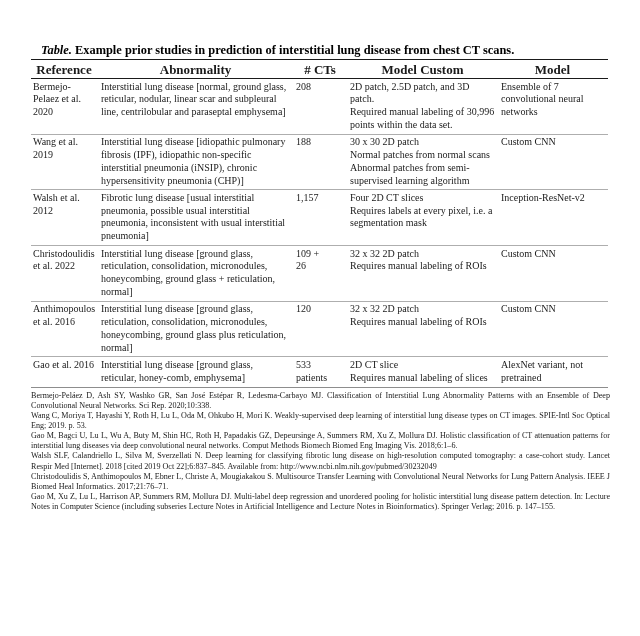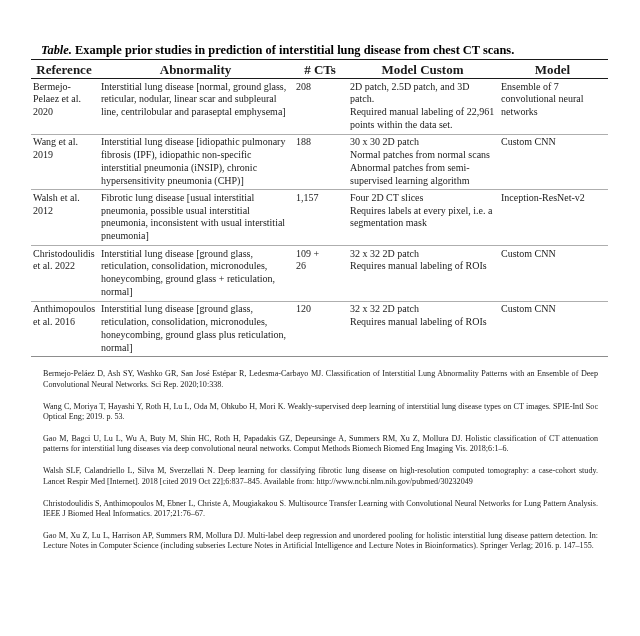--- a/index.html
+++ b/index.html
@@ -51,21 +51,21 @@
     line-height: 12.8px;
     padding: 1.5px 4px 2px 2px;
     border-bottom: 1px solid #aeaeae;
   }
   tbody tr:last-child td { border-bottom: none; }
   td[data-name="cell-num-cts"],
   td[data-name="cell-model-input"] { white-space: pre-line; }
 
   .footnotes { margin-top: 3px; width: 579px; }
   .footnotes p {
-    margin: 12px;
+    margin: 0;
     font-size: 8.1px;
     line-height: 10.15px;
     text-align: justify;
   }
 </style>
 </head>
 <body>
 
 <div class="page" data-name="document-page">
 
@@ -87,21 +87,21 @@
           <th data-name="column-header">Model Custom</th>
           <th data-name="column-header">Model</th>
         </tr>
     </thead>
     <tbody data-name="studies-table-body">
         <tr data-name="table-row">
           <td data-name="cell-reference">Bermejo-Pelaez et al. 2020</td>
           <td data-name="cell-abnormality">Interstitial lung disease [normal, ground glass, reticular, nodular, linear scar and subpleural line, centrilobular and paraseptal emphysema]</td>
           <td data-name="cell-num-cts">208</td>
           <td data-name="cell-model-input">2D patch, 2.5D patch, and 3D patch.
-Required manual labeling of 22,961 points within the data set.</td>
+Required manual labeling of 30,996 points within the data set.</td>
           <td data-name="cell-model">Ensemble of 7 convolutional neural networks</td>
         </tr>
         <tr data-name="table-row">
           <td data-name="cell-reference">Wang et al. 2019</td>
           <td data-name="cell-abnormality">Interstitial lung disease [idiopathic pulmonary fibrosis (IPF), idiopathic non-specific interstitial pneumonia (iNSIP), chronic hypersensitivity pneumonia (CHP)]</td>
           <td data-name="cell-num-cts">188</td>
           <td data-name="cell-model-input">30 x 30 2D patch
 Normal patches from normal scans
 Abnormal patches from semi-supervised learning algorithm</td>
           <td data-name="cell-model">Custom CNN</td>
@@ -124,25 +124,34 @@
           <td data-name="cell-model">Custom CNN</td>
         </tr>
         <tr data-name="table-row">
           <td data-name="cell-reference">Anthimopoulos et al. 2016</td>
           <td data-name="cell-abnormality">Interstitial lung disease [ground glass, reticulation, consolidation, micronodules, honeycombing, ground glass plus reticulation, normal]</td>
           <td data-name="cell-num-cts">120</td>
           <td data-name="cell-model-input">32 x 32 2D patch
 Requires manual labeling of ROIs</td>
           <td data-name="cell-model">Custom CNN</td>
         </tr>
+        <tr data-name="table-row">
+          <td data-name="cell-reference">Gao et al. 2016</td>
+          <td data-name="cell-abnormality">Interstitial lung disease [ground glass, reticular, honey-comb, emphysema]</td>
+          <td data-name="cell-num-cts">533
+patients</td>
+          <td data-name="cell-model-input">2D CT slice
+Requires manual labeling of slices</td>
+          <td data-name="cell-model">AlexNet variant, not pretrained</td>
+        </tr>
       </tbody>
   </table>
 
   <div class="footnotes" data-name="footnotes">
       <p data-name="footnote">Bermejo-Peláez D, Ash SY, Washko GR, San José Estépar R, Ledesma-Carbayo MJ. Classification of Interstitial Lung Abnormality Patterns with an Ensemble of Deep Convolutional Neural Networks. Sci Rep. 2020;10:338.</p>
       <p data-name="footnote">Wang C, Moriya T, Hayashi Y, Roth H, Lu L, Oda M, Ohkubo H, Mori K. Weakly-supervised deep learning of interstitial lung disease types on CT images. SPIE-Intl Soc Optical Eng; 2019. p. 53.</p>
       <p data-name="footnote">Gao M, Bagci U, Lu L, Wu A, Buty M, Shin HC, Roth H, Papadakis GZ, Depeursinge A, Summers RM, Xu Z, Mollura DJ. Holistic classification of CT attenuation patterns for interstitial lung diseases via deep convolutional neural networks. Comput Methods Biomech Biomed Eng Imaging Vis. 2018;6:1–6.</p>
       <p data-name="footnote">Walsh SLF, Calandriello L, Silva M, Sverzellati N. Deep learning for classifying fibrotic lung disease on high-resolution computed tomography: a case-cohort study. Lancet Respir Med [Internet]. 2018 [cited 2019 Oct 22];6:837–845. Available from: http://www.ncbi.nlm.nih.gov/pubmed/30232049</p>
-      <p data-name="footnote">Christodoulidis S, Anthimopoulos M, Ebner L, Christe A, Mougiakakou S. Multisource Transfer Learning with Convolutional Neural Networks for Lung Pattern Analysis. IEEE J Biomed Heal Informatics. 2017;21:76–67.</p>
+      <p data-name="footnote">Christodoulidis S, Anthimopoulos M, Ebner L, Christe A, Mougiakakou S. Multisource Transfer Learning with Convolutional Neural Networks for Lung Pattern Analysis. IEEE J Biomed Heal Informatics. 2017;21:76–71.</p>
       <p data-name="footnote">Gao M, Xu Z, Lu L, Harrison AP, Summers RM, Mollura DJ. Multi-label deep regression and unordered pooling for holistic interstitial lung disease pattern detection. In: Lecture Notes in Computer Science (including subseries Lecture Notes in Artificial Intelligence and Lecture Notes in Bioinformatics). Springer Verlag; 2016. p. 147–155.</p>
     </div>
 
 </div>
 
 </body></html>

